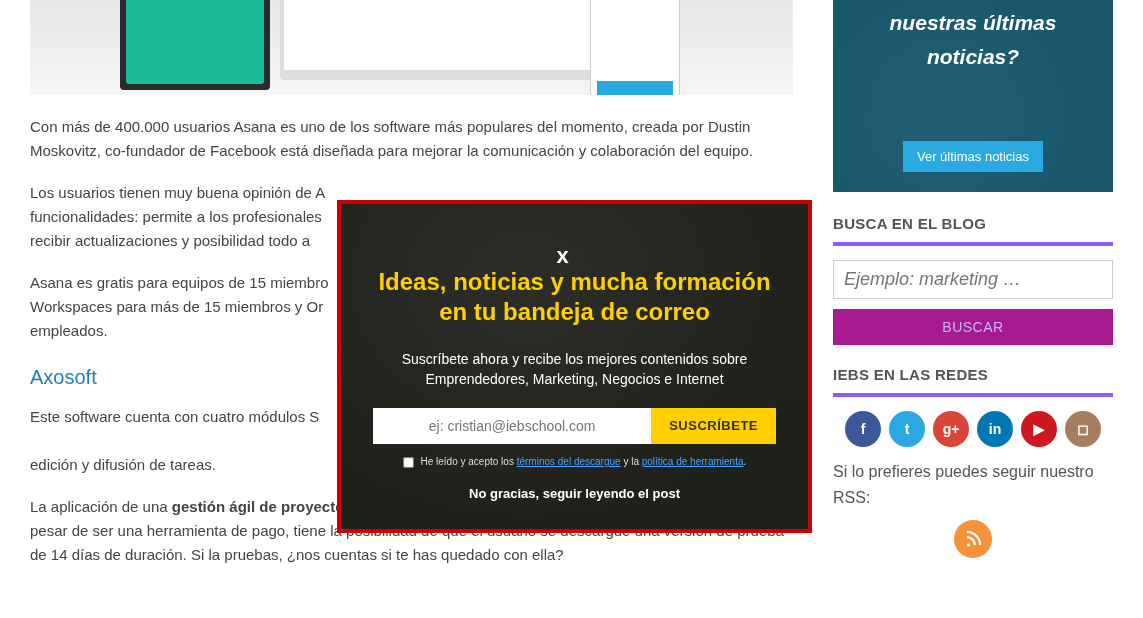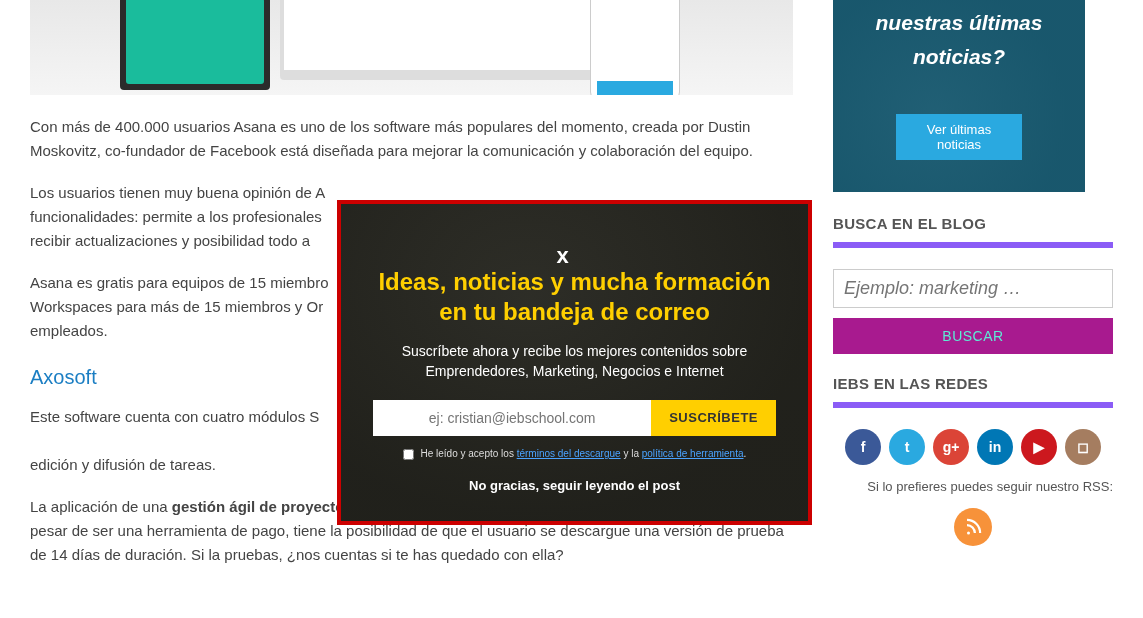--- a/index.html
+++ b/index.html
@@ -13,42 +13,42 @@
 .tablet { left:90px; top:-10px; width:150px; height:100px; background:#2b2b2b; }
 .tablet::after{content:"";position:absolute;inset:8px 6px 6px 6px;background:#1abc9c;border-radius:3px;}
 .laptop { left:250px; top:-20px; width:320px; height:100px; background:#ddd; }
 .laptop::after{content:"";position:absolute;inset:4px 4px 10px 4px;background:#fff;}
 .phone { left:560px; top:-10px; width:90px; height:110px; background:#fff; border:1px solid #ccc; border-radius:8px;}
 .phone::after{content:"";position:absolute;left:6px;right:6px;bottom:0;height:18px;background:#2aa9e0;}
 p { margin-bottom: 18px; color:#444; }
 h3.sub { color:#1b7ec3; font-size:20px; font-weight:400; margin:18px 0 12px; }
 strong { font-weight:700; }
 
-.widget-news { width:252px; height:192px; background:#18667f; color:#fff; position:relative; margin-bottom:20px; overflow:hidden;}
+.widget-news { width:280px; height:192px; background:#18667f; color:#fff; position:relative; margin-bottom:20px; overflow:hidden;}
 .news-q { font-size:21px; font-weight:700; text-align:center; padding:0 18px; font-style:italic; }
-.news-btn { position:absolute; left:50%; transform:translateX(-50%); bottom:32px; background:#2aa9e0; color:#fff; padding:8px 14px; font-size:13px; border:none; }
+.news-btn { position:absolute; left:50%; transform:translateX(-50%); bottom:20px; background:#2aa9e0; color:#fff; padding:8px 14px; font-size:13px; border:none; }
 .widget-img { position:absolute; inset:0; opacity:.25; background:radial-gradient(circle at 40% 60%,#3a4a55 0,#1a2a35 70%);}
 
-.side-h { font-size:15px; font-weight:700; color:#555; letter-spacing:.3px; border-bottom:6px solid #8b5cf6; padding-bottom:6px; margin:18px 0 21px; }
+.side-h { font-size:15px; font-weight:700; color:#555; letter-spacing:.3px; border-bottom:4px solid #8b5cf6; padding-bottom:6px; margin:18px 0 14px; }
 .search-input { width:100%; border:1px solid #ccc; padding:8px 10px; font-size:18px; font-style:italic; color:#888; margin-bottom:10px; }
-.search-btn { width:100%; background:#a81a8f; color:#5eead4; border:none; padding:10px; font-size:14px; letter-spacing:.5px; cursor:pointer; }
+.search-btn { width:100%; background:#a81a8f; color:#c4b5fd; border:none; padding:10px; font-size:14px; letter-spacing:.5px; cursor:pointer; }
 
 .socials { display:flex; gap:8px; justify-content:center; margin-bottom:12px;}
 .soc { width:36px; height:36px; border-radius:50%; display:flex; align-items:center; justify-content:center; color:#fff; font-weight:700; font-size:14px; cursor:pointer;}
 .fb{background:#3b5998}.tw{background:#2aa9e0}.gp{background:#db4437}.li{background:#0077b5}.yt{background:#cc181e}.ig{background:#a57d60}
-.rss-txt { font-size:13px; text-align:right; color:#555; margin-bottom:10px;}
+.rss-txt { font-size:16px; text-align:left; color:#555; margin-bottom:10px;}
 .rss { width:38px; height:38px; border-radius:50%; background:#f7923a; margin:0 auto; display:flex; align-items:center; justify-content:center;}
 .rss svg{width:18px;height:18px;fill:#fff}
 
 .modal-wrap { position:absolute; left:337px; top:200px; width:475px; border:4px solid #c00; }
 .modal { background:#3a3a34; position:relative; padding:28px 32px 24px; text-align:center; color:#fff; overflow:hidden;}
 .modal-bg{position:absolute;inset:0;background:linear-gradient(rgba(30,30,25,.78),rgba(30,30,25,.85)),radial-gradient(ellipse at 40% 30%,#6b6b5f 0,#2f2f28 70%);z-index:0;}
 .modal > *:not(.modal-bg){position:relative;z-index:1;}
 .close { position:absolute; right:12px; top:6px; font-size:22px; font-weight:700; color:#fff; cursor:pointer; z-index:2;}
-.m-title { color:#ffcf00; font-size:24px; font-weight:700; line-height:1.25; margin-bottom:14px;}
+.m-title { color:#ffcf00; font-size:24px; font-weight:700; line-height:1.25; margin-bottom:22px;}
 .m-desc { font-size:14px; line-height:1.45; margin-bottom:18px;}
 .m-row { display:flex; margin-bottom:10px;}
 .m-email { flex:1; padding:10px 12px; font-size:14px; text-align:center; color:#888; border:none;}
 .m-sub { background:#ffcf00; color:#333; border:none; padding:10px 18px; font-size:13px; font-weight:700; letter-spacing:.5px; cursor:pointer;}
 .m-terms { font-size:10px; color:#ddd; margin-bottom:14px;}
 .m-terms a{color:#4aa3ff; text-decoration:underline;}
 .m-no { font-size:13px; color:#fff; font-weight:700; cursor:pointer;}
 .chk{width:11px;height:11px;vertical-align:middle;margin-right:4px;}
 </style>
 </head>

